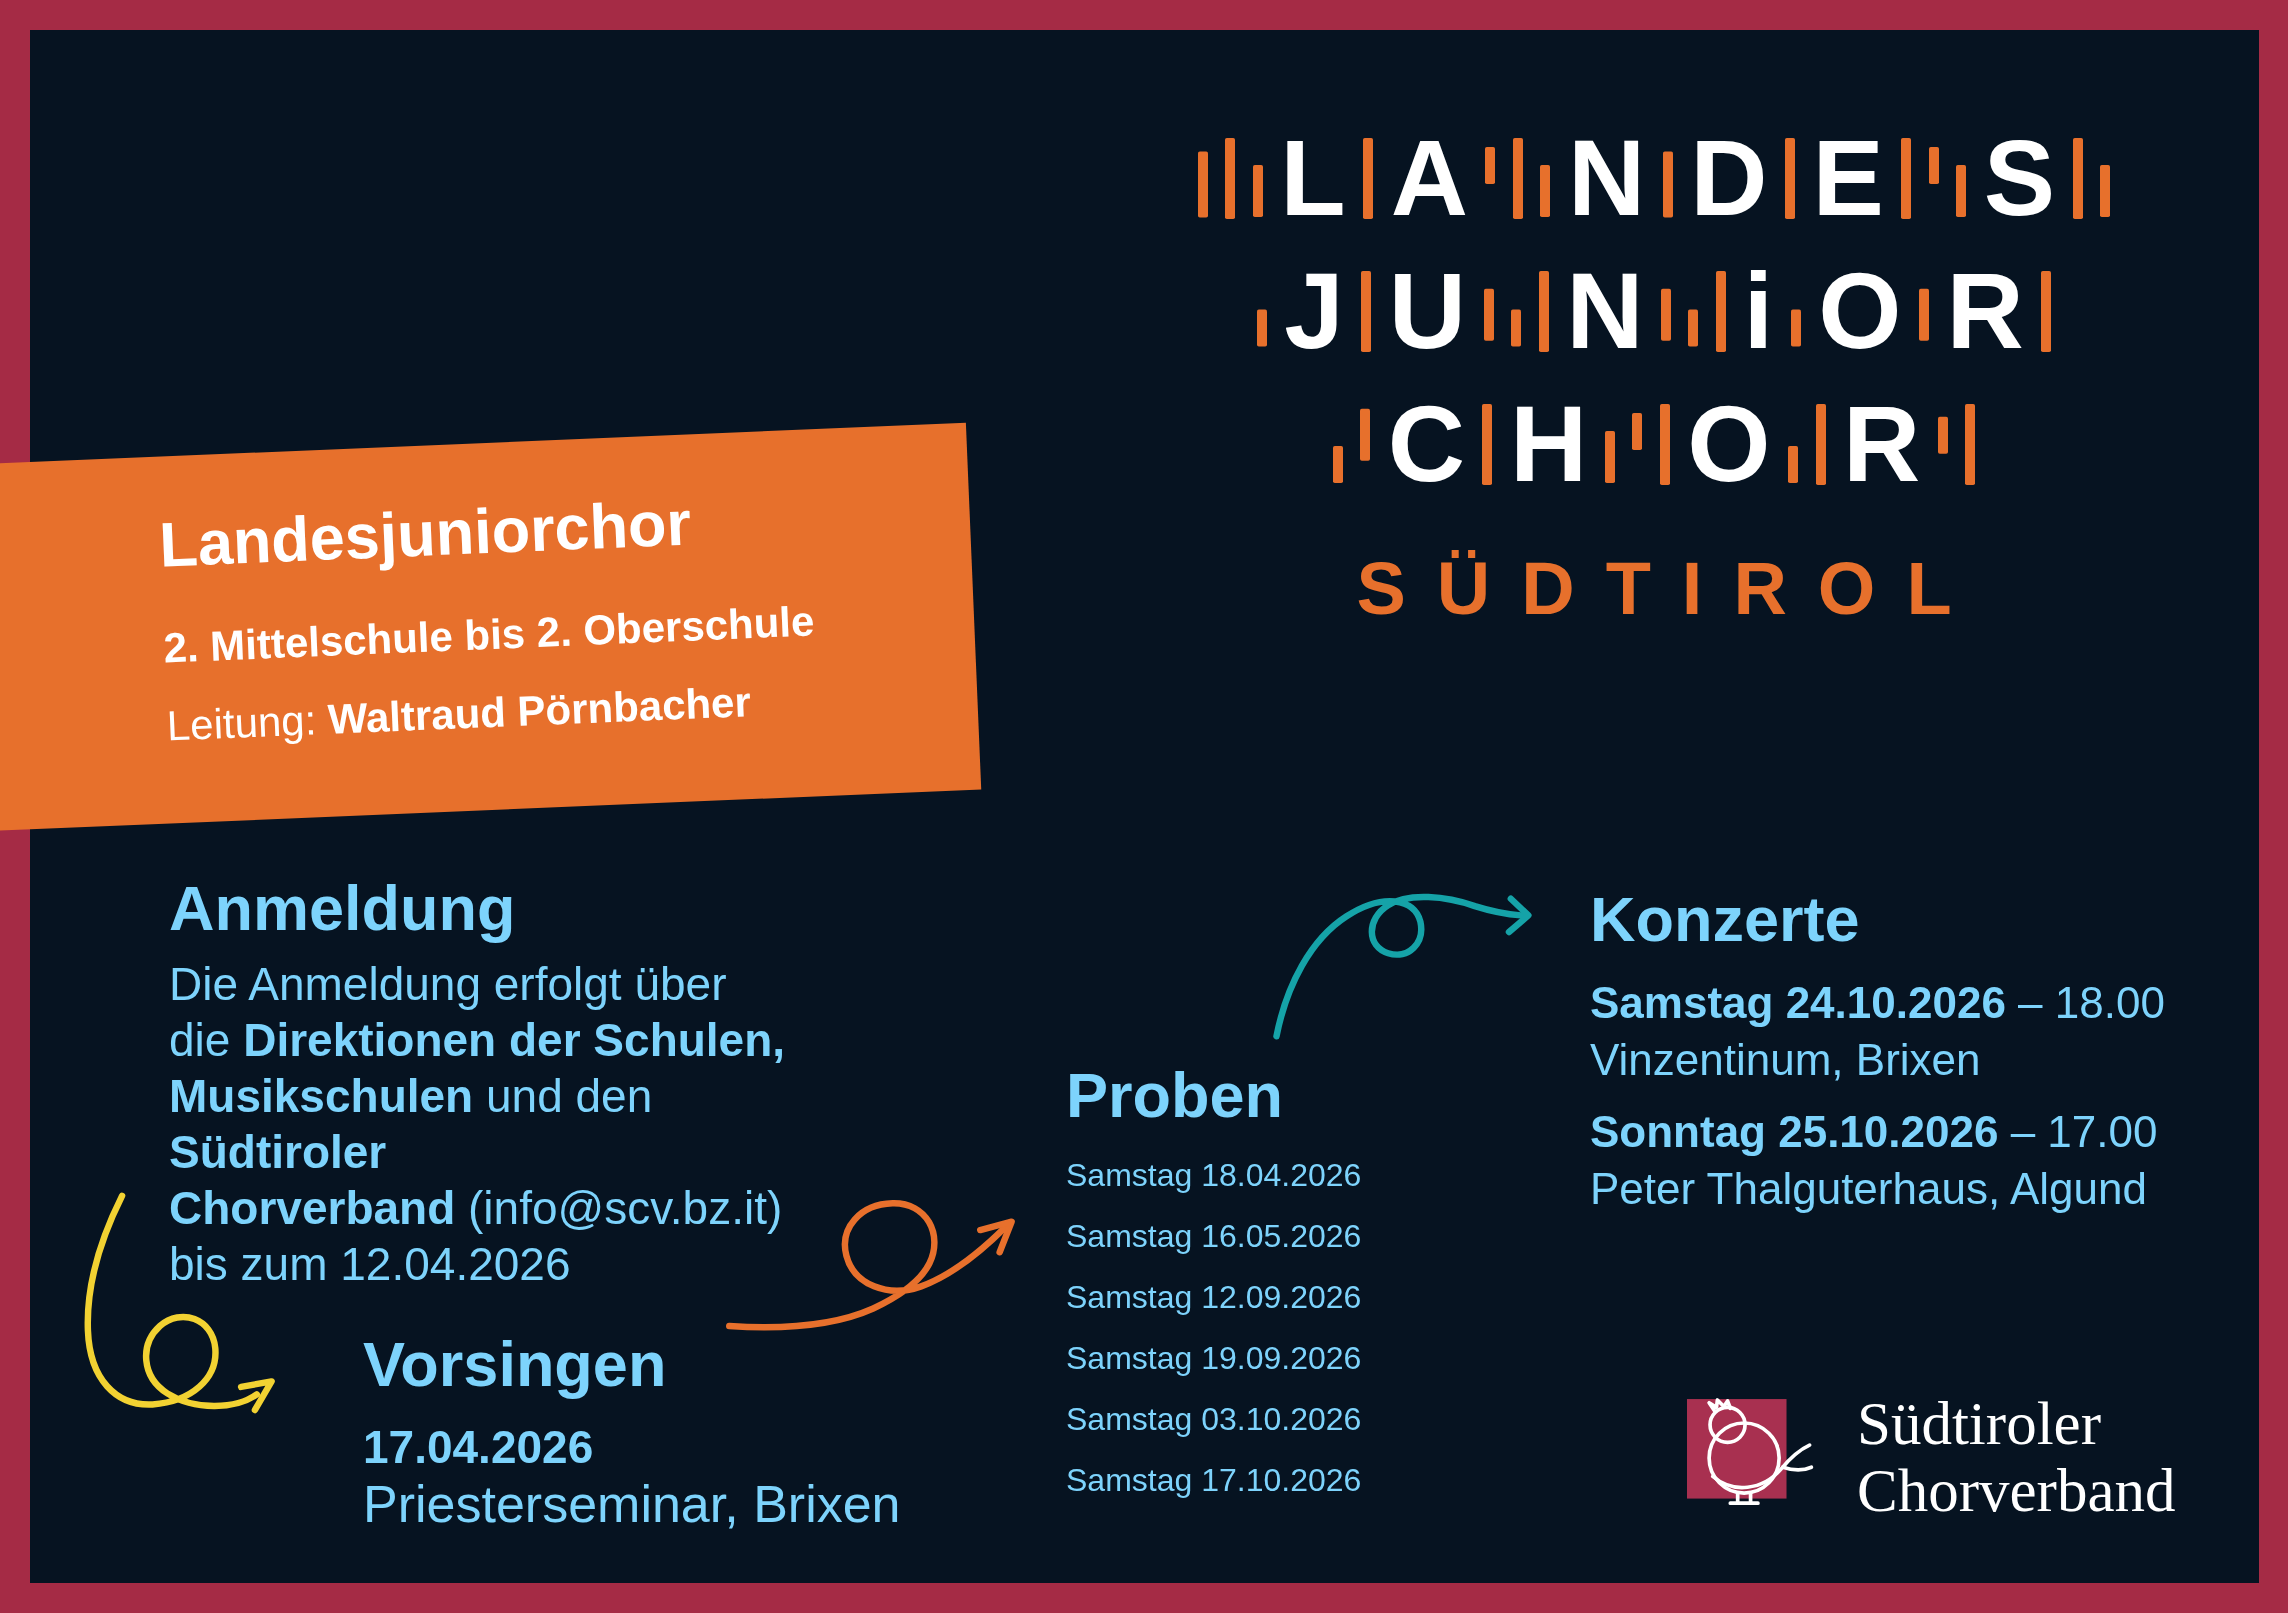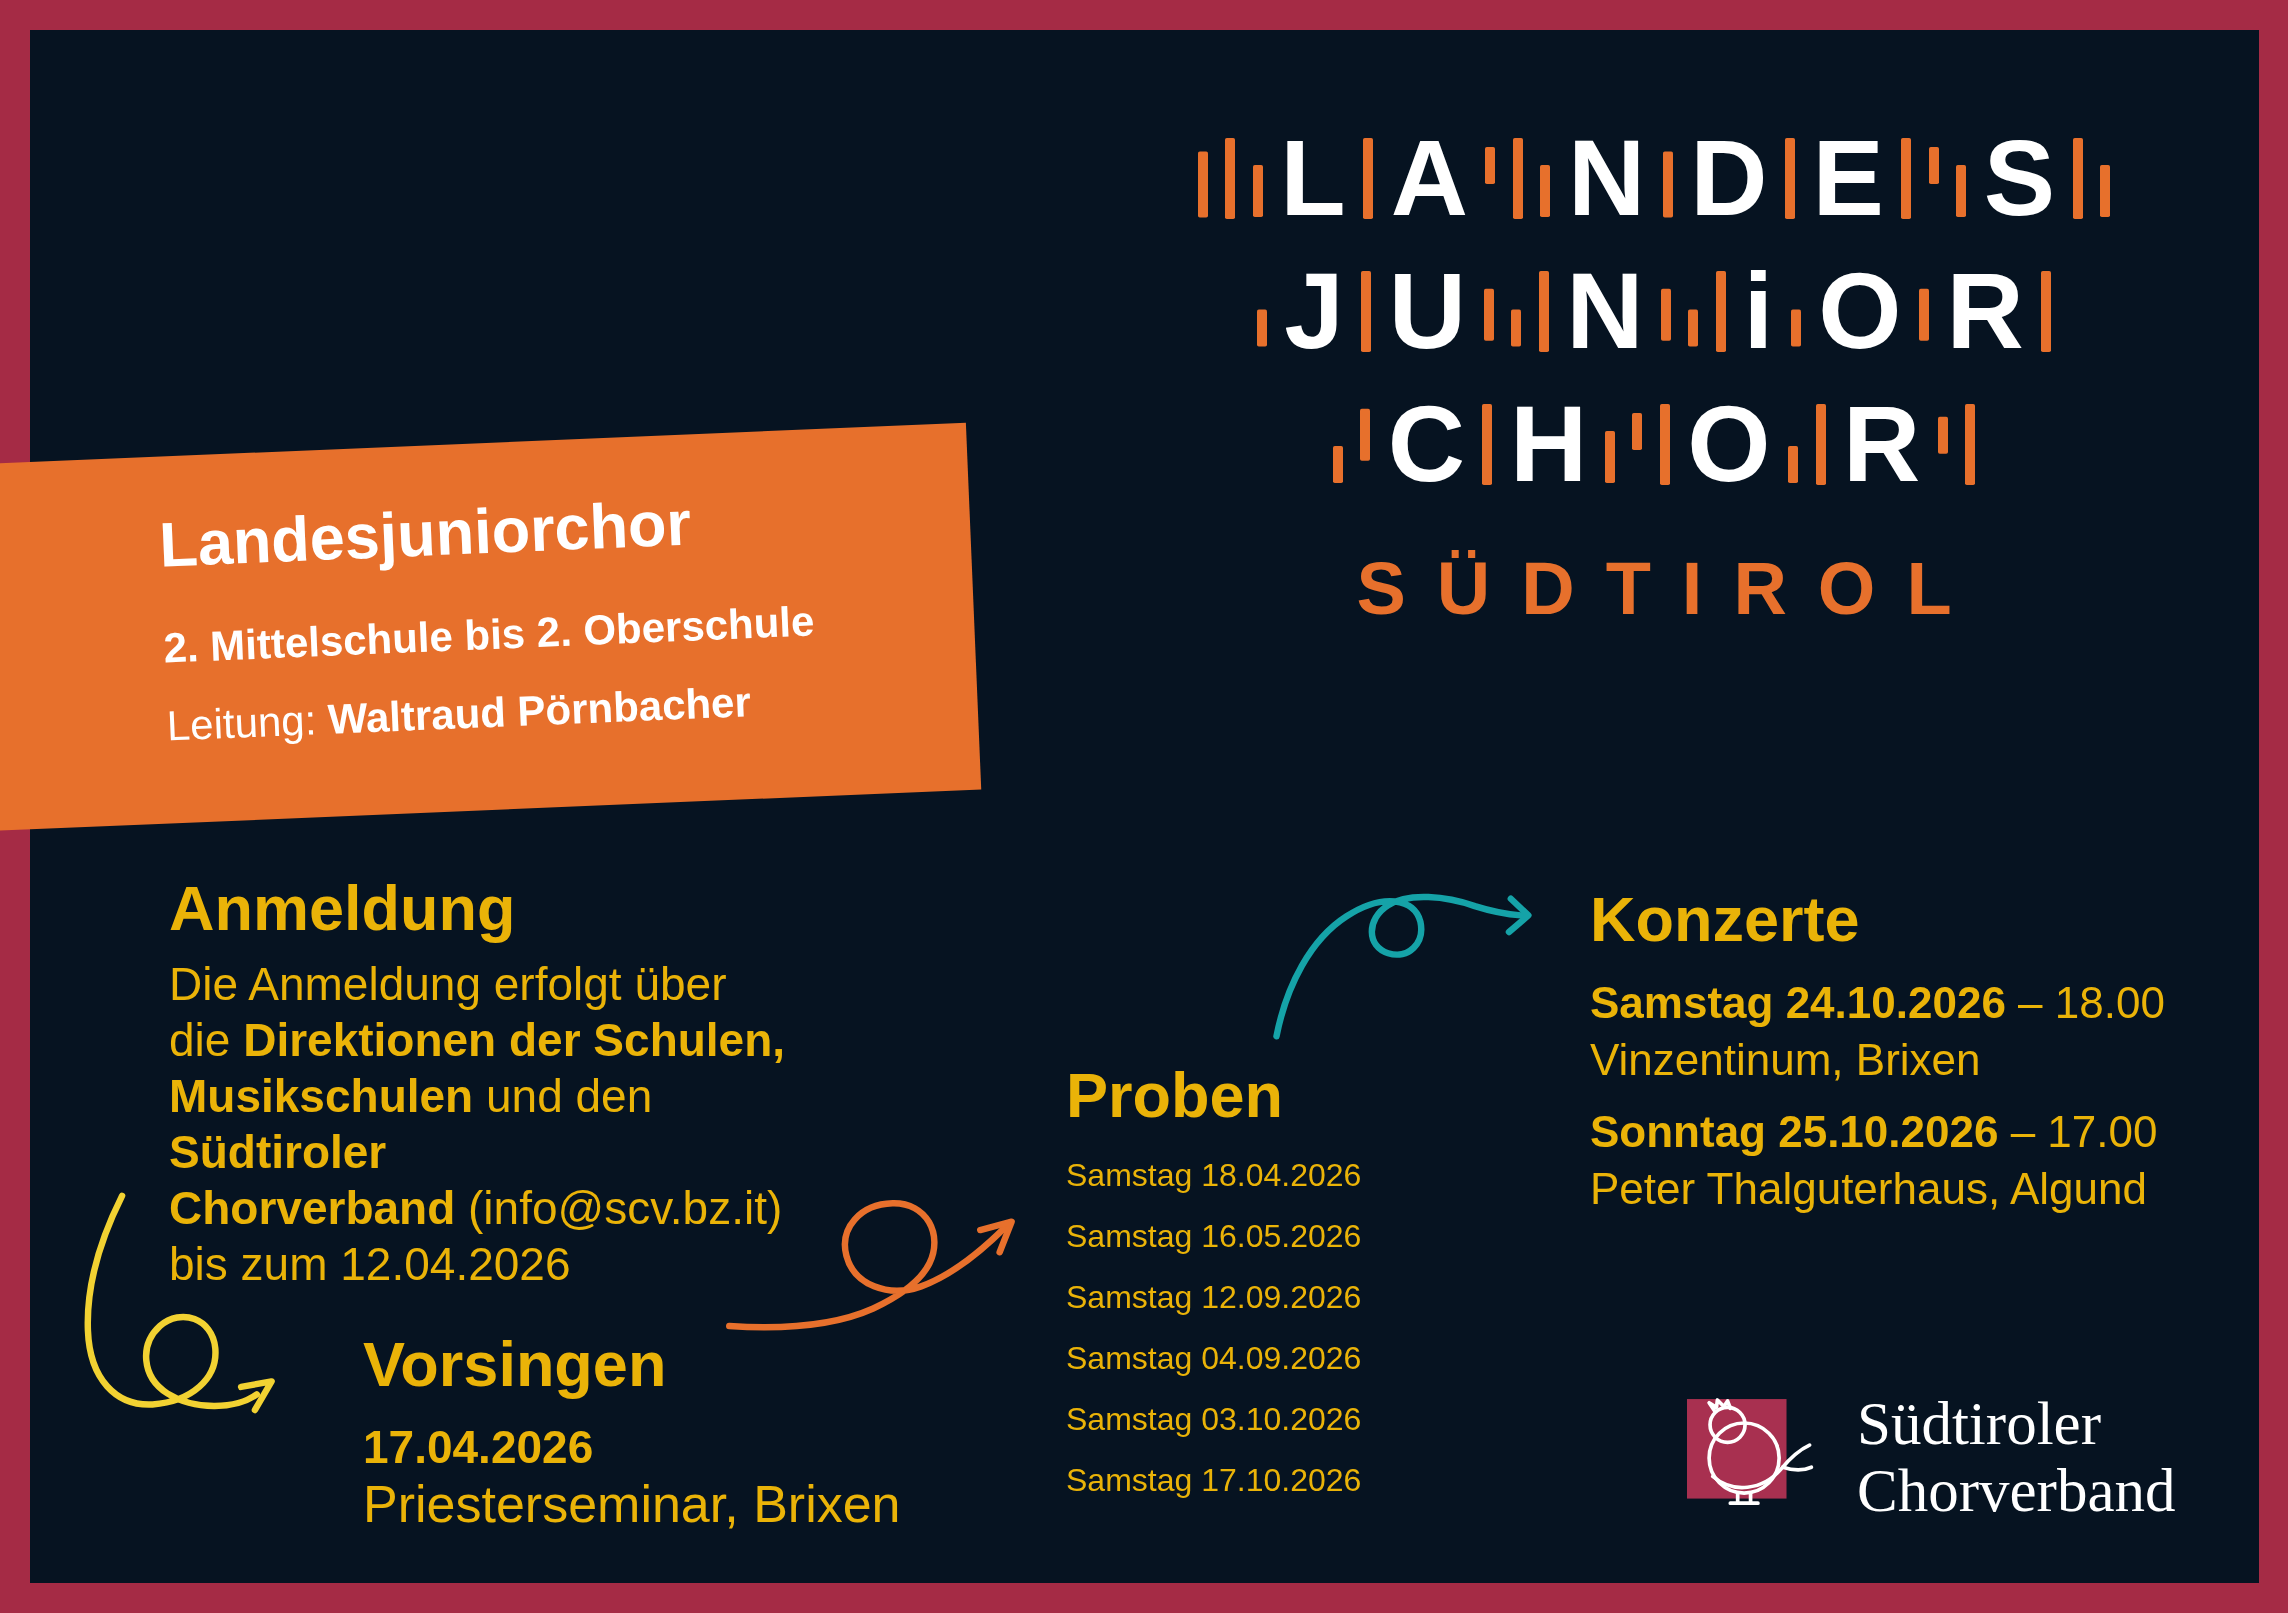--- a/index.html
+++ b/index.html
@@ -21,21 +21,21 @@
   .banner{
     position:absolute;left:-46px;top:444px;width:1020px;height:367px;
     background:#e7702c;transform:rotate(-2.4deg);
     color:#fff;padding:54px 37px 0 209px;box-sizing:border-box;
   }
   .banner-title{font-size:63px;font-weight:bold;line-height:68px;}
   .banner-sub{font-size:42px;font-weight:bold;margin-top:46px;}
   .banner-lead{font-size:42px;margin-top:30px;}
 
   
-  .sec{position:absolute;color:#eab308;}
+  .sec{position:absolute;color:#7dd3fc;}
   .sec-h{font-size:63px;line-height:70px;font-weight:bold;margin:0;}
   .bodytxt{font-size:46px;line-height:56px;margin-top:13px;}
   .b{font-weight:bold;}
   .anmeldung{left:169px;top:873px;width:701px;}
   .vorsingen{left:363px;top:1329px;width:554px;}
   .vorsingen .date{font-size:46px;font-weight:bold;margin-top:20px;line-height:57px;}
   .vorsingen .venue{font-size:52px;line-height:57px;}
   .proben{left:1066px;top:1060px;width:517px;}
   .proben .list{margin-top:14.8px;}
   .proben .item{font-size:32px;line-height:61px;}
@@ -145,21 +145,21 @@
     <div class="date">17.04.2026</div>
     <div class="venue">Priesterseminar, Brixen</div>
   </div>
 
   <div class="sec proben">
     <div class="sec-h">Proben</div>
     <div class="list">
       <div class="item">Samstag 18.04.2026</div>
       <div class="item">Samstag 16.05.2026</div>
       <div class="item">Samstag 12.09.2026</div>
-      <div class="item">Samstag 04.09.2026</div>
+      <div class="item">Samstag 19.09.2026</div>
       <div class="item">Samstag 03.10.2026</div>
       <div class="item">Samstag 17.10.2026</div>
     </div>
   </div>
 
   <div class="sec konzerte">
     <div class="sec-h">Konzerte</div>
     <div class="events">
       <div class="event">
         <div class="eline"><span class="b">Samstag 24.10.2026</span><span> – </span><span>18.00</span></div>

